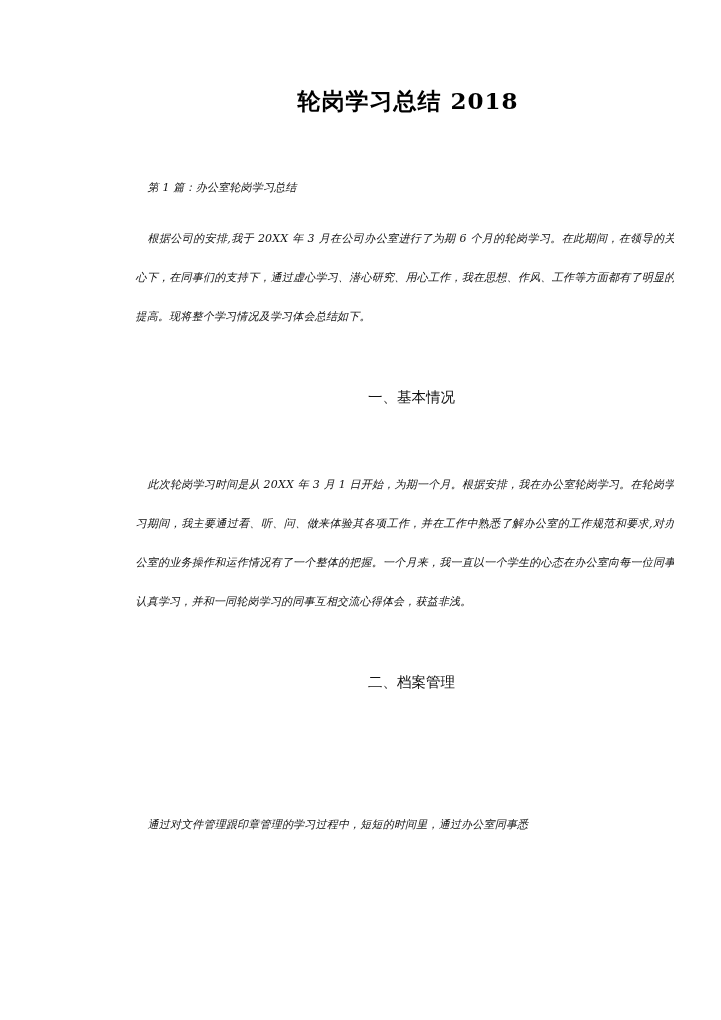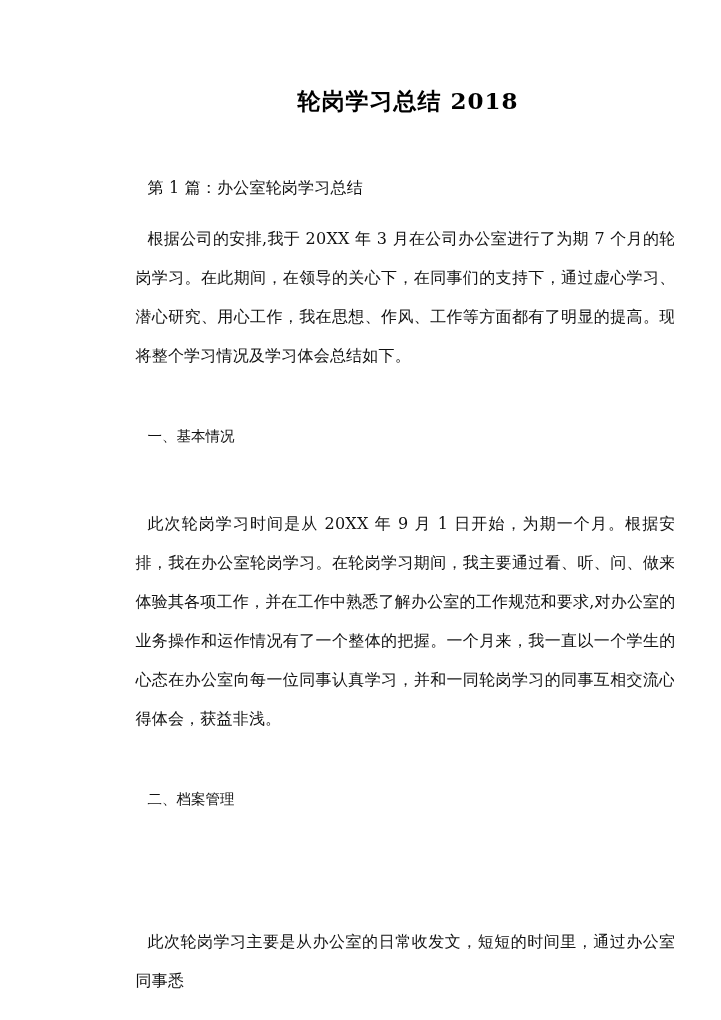--- a/index.html
+++ b/index.html
@@ -38,44 +38,46 @@
   .body-block {
     position: absolute;
     top: 168px;
     left: 88px;
     width: 540px;
   }
 
   .para {
     margin: 0;
     padding: 0;
-    font-size: 16px;
+    font-size: 11px;
     line-height: 39px;
     text-align: justify;
     text-justify: inter-ideograph;
     color: #111111;
     letter-spacing: 0.2px;
+    font-style: italic;
   }
 
   .para.indent {
     text-indent: 12px;
   }
 
   .para.indent-wide {
     text-indent: 22px;
   }
 
   .heading {
     margin: 0;
     padding: 0;
     font-size: 14.5px;
     line-height: 39px;
     font-weight: normal;
     text-indent: 12px;
     color: #111111;
+    text-align: center;
   }
 
   
   .gap-sm { height: 12px; }
   .gap-lg { height: 42px; }
   .gap-xl { height: 48px; }
   .gap-xxl { height: 55px; }
 </style>
 </head>
 <body>
@@ -83,35 +85,35 @@
 <div id="page">
 
   <div class="doc-title">轮岗学习总结 2018</div>
 
   <div class="body-block">
 
     <p class="para indent">第 1 篇：办公室轮岗学习总结</p>
 
     <div class="gap-sm"></div>
 
-    <p class="para indent">根据公司的安排,我于 20XX 年 3 月在公司办公室进行了为期 7 个月的轮岗学习。在此期间，在领导的关心下，在同事们的支持下，通过虚心学习、潜心研究、用心工作，我在思想、作风、工作等方面都有了明显的提高。现将整个学习情况及学习体会总结如下。</p>
+    <p class="para indent">根据公司的安排,我于 20XX 年 3 月在公司办公室进行了为期 6 个月的轮岗学习。在此期间，在领导的关心下，在同事们的支持下，通过虚心学习、潜心研究、用心工作，我在思想、作风、工作等方面都有了明显的提高。现将整个学习情况及学习体会总结如下。</p>
 
     <div class="gap-lg"></div>
 
     <p class="heading">一、基本情况</p>
 
     <div class="gap-xl"></div>
 
-    <p class="para indent">此次轮岗学习时间是从 20XX 年 9 月 1 日开始，为期一个月。根据安排，我在办公室轮岗学习。在轮岗学习期间，我主要通过看、听、问、做来体验其各项工作，并在工作中熟悉了解办公室的工作规范和要求,对办公室的业务操作和运作情况有了一个整体的把握。一个月来，我一直以一个学生的心态在办公室向每一位同事认真学习，并和一同轮岗学习的同事互相交流心得体会，获益非浅。</p>
+    <p class="para indent">此次轮岗学习时间是从 20XX 年 3 月 1 日开始，为期一个月。根据安排，我在办公室轮岗学习。在轮岗学习期间，我主要通过看、听、问、做来体验其各项工作，并在工作中熟悉了解办公室的工作规范和要求,对办公室的业务操作和运作情况有了一个整体的把握。一个月来，我一直以一个学生的心态在办公室向每一位同事认真学习，并和一同轮岗学习的同事互相交流心得体会，获益非浅。</p>
 
     <div class="gap-lg"></div>
 
     <p class="heading">二、档案管理</p>
 
     <div class="gap-xxl"></div>
 
 
     <div class="gap-xl"></div>
 
-    <p class="para indent">此次轮岗学习主要是从办公室的日常收发文，短短的时间里，通过办公室同事悉</p>
+    <p class="para indent">通过对文件管理跟印章管理的学习过程中，短短的时间里，通过办公室同事悉</p>
 
   </div>
 </div>
 
 </body></html>

